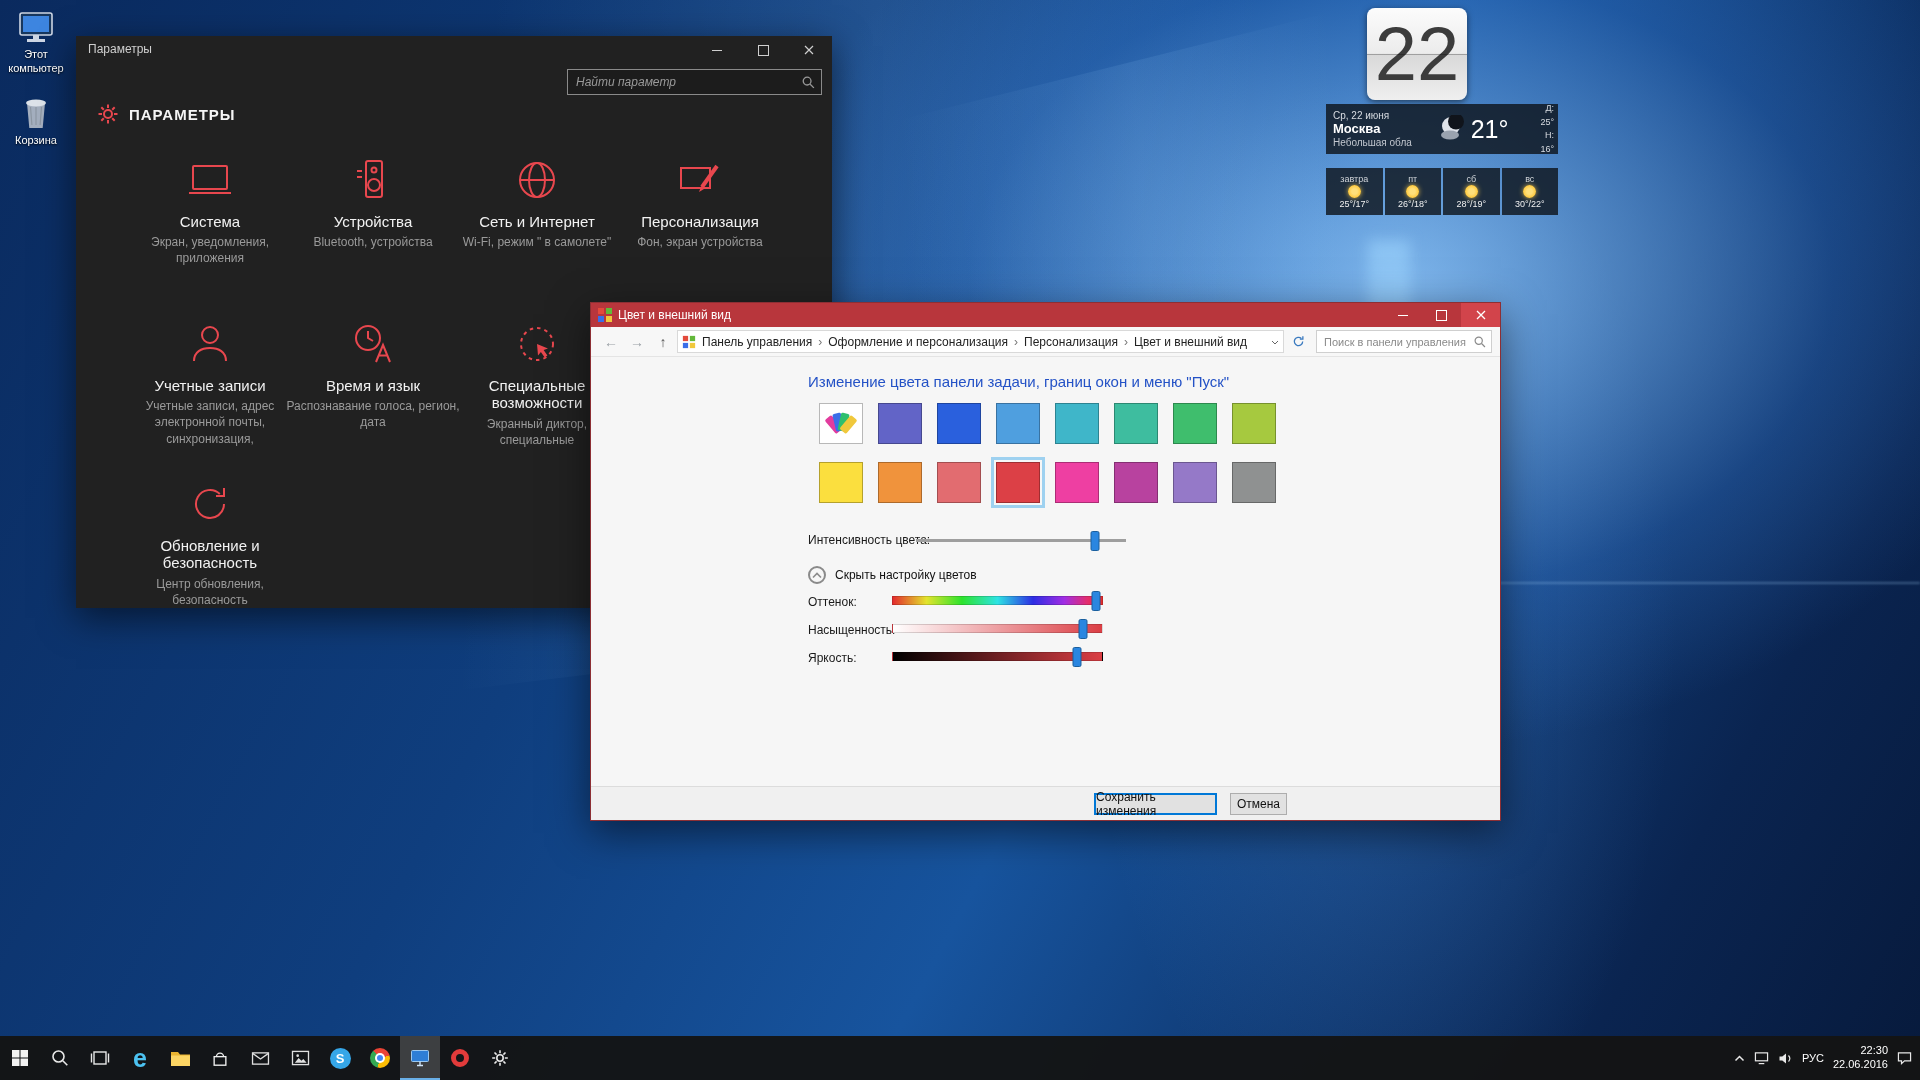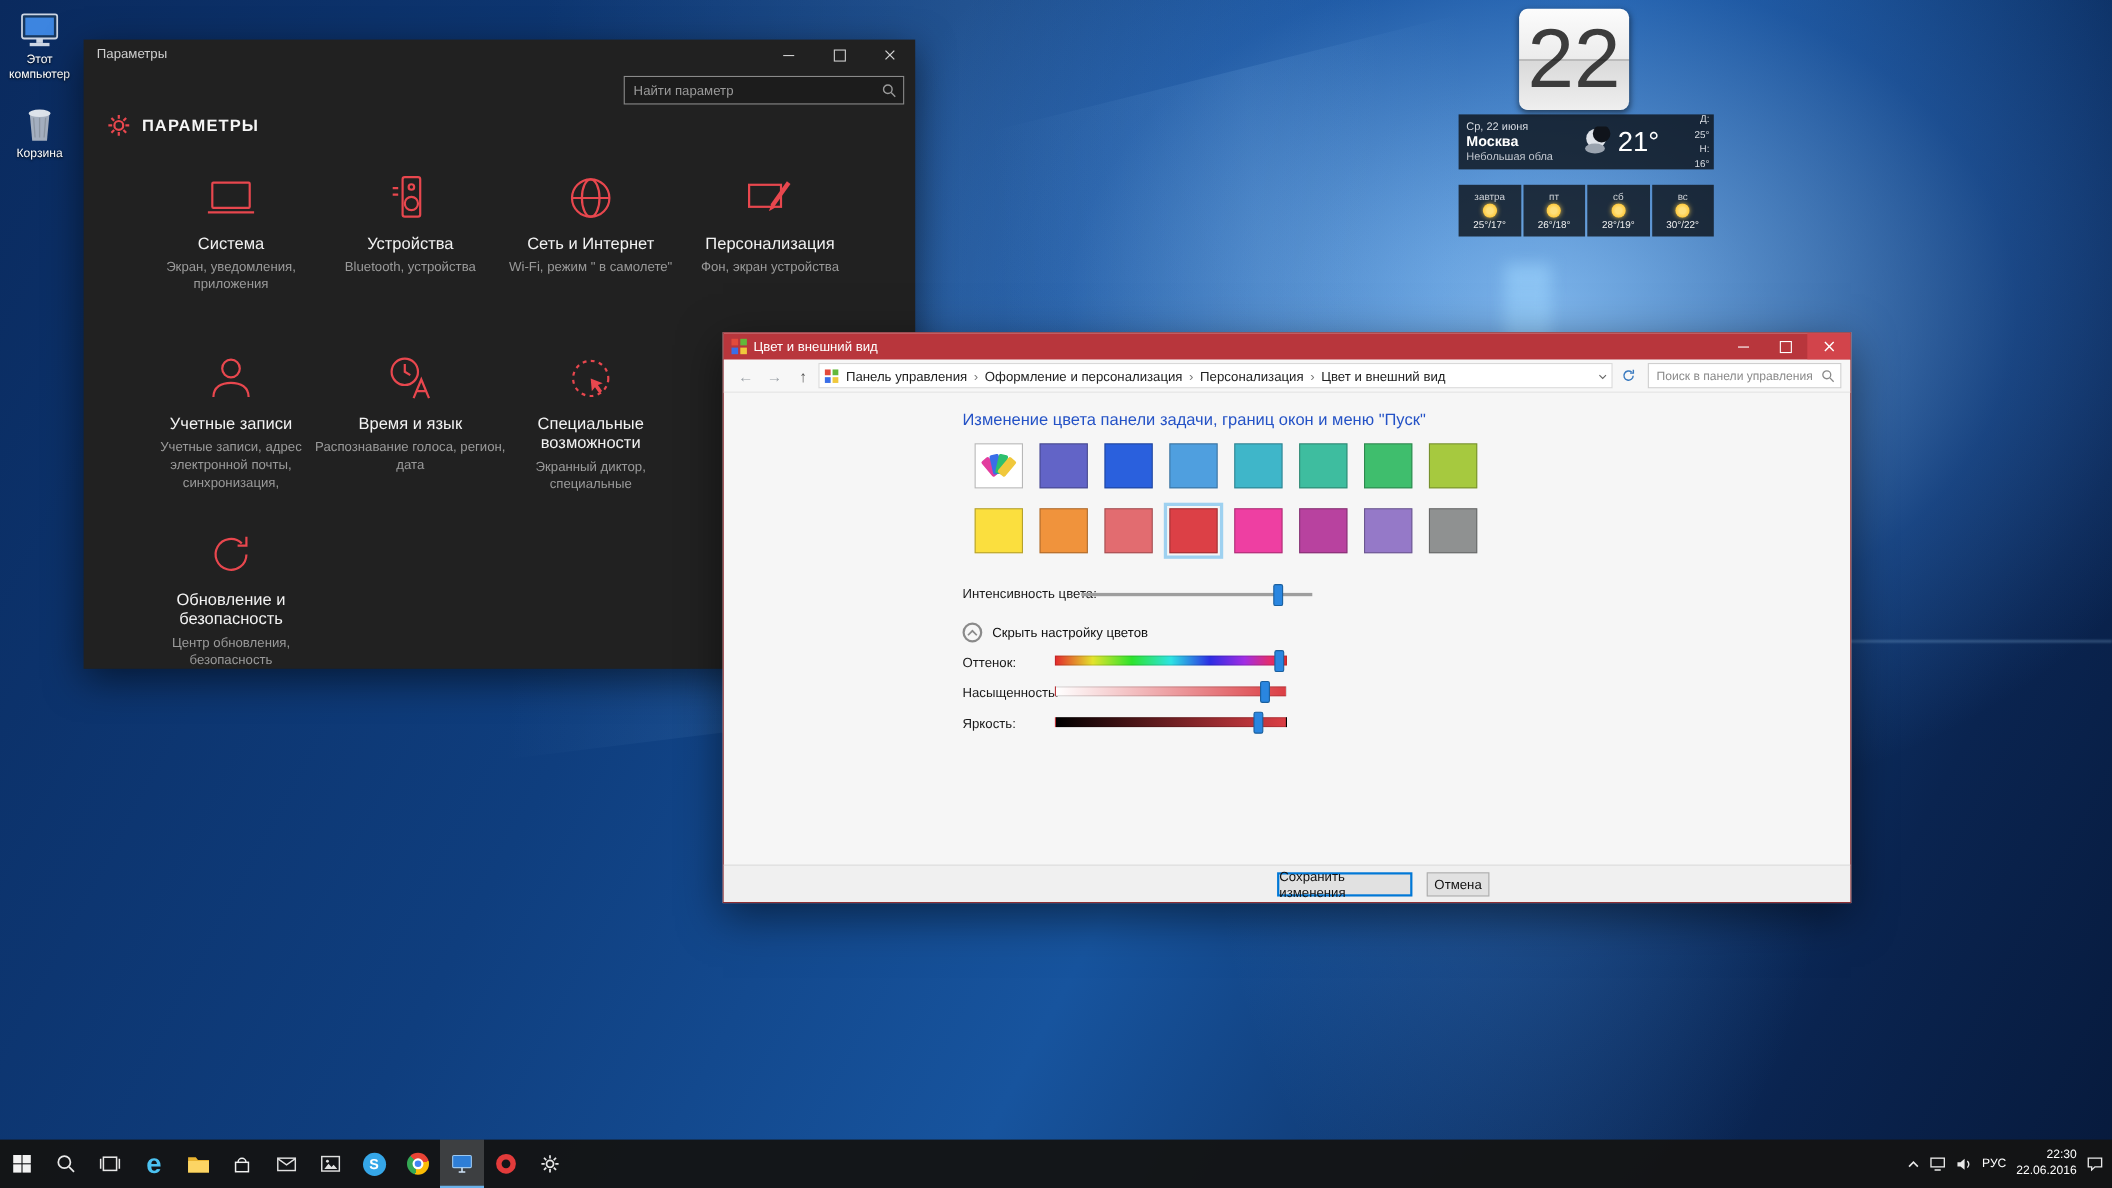--- a/index.html
+++ b/index.html
@@ -18,21 +18,21 @@
     background:linear-gradient(180deg,rgba(160,215,255,.55),rgba(80,150,230,.05));}
   .horizon{position:absolute;left:1150px;top:582px;width:770px;height:2px;background:rgba(170,215,255,.30);filter:blur(1px);}
 
   
   .dicon{position:absolute;width:72px;text-align:center;color:#fff;font-size:11px;cursor:default;}
   .dicon .lbl{margin-top:2px;line-height:1.25;text-shadow:0 1px 2px rgba(0,0,0,.9);}
   .dicon svg{display:block;margin:0 auto;}
 
   
   .gadgets{position:absolute;top:8px;right:362px;width:232px;z-index:5;}
-  .flip{position:absolute;top:0;left:16px;display:flex;gap:22px;padding-left:39px;}
+  .flip{position:absolute;top:0;left:2px;display:flex;gap:22px;padding-left:39px;}
   .flipcard{position:relative;width:100px;height:92px;border-radius:8px;
     background:linear-gradient(180deg,#fcfcfc 0%,#ececec 49%,#d9d9d9 51%,#efefef 100%);
     box-shadow:0 2px 6px rgba(0,0,0,.55);display:flex;align-items:center;justify-content:center;}
   .flipcard::after{content:"";position:absolute;left:0;right:0;top:50%;height:1px;background:rgba(0,0,0,.28);}
   .flipdigit{font-size:76px;color:#3c3c3c;line-height:1;}
   .wbox{position:absolute;top:96px;left:0;width:232px;height:50px;background:rgba(13,17,24,.80);
     color:#fff;display:flex;align-items:center;padding:0;}
   .wleft{width:104px;padding:3px 0 3px 7px;}
   .wdate{font-size:10px;color:#d8dce2;}
   .wcity{font-size:13px;font-weight:bold;line-height:1.2;}
@@ -53,29 +53,29 @@
   .set-tb-title{position:absolute;left:12px;top:6px;font-size:12px;color:#cfcfcf;}
   .caps{position:absolute;top:0;right:0;display:flex;}
   .cap{width:46px;height:28px;display:flex;align-items:center;justify-content:center;}
   .bar-min{width:10px;height:1px;background:#cfcfcf;}
   .box-max{width:9px;height:9px;border:1px solid #cfcfcf;}
   .set-head{position:absolute;left:20px;top:66px;display:flex;align-items:center;gap:9px;}
   .set-head-title{font-size:15px;font-weight:bold;letter-spacing:1px;color:#f5f5f5;}
   .set-search{position:absolute;top:33px;right:10px;width:241px;height:24px;border:1px solid #8a8a8a;
     background:#1c1c1c;display:flex;align-items:center;padding:0 6px;}
   .set-search input{flex:1;background:transparent;border:none;outline:none;color:#cfcfcf;font-size:12px;
-    font-family:inherit;}
+    font-family:inherit;font-style:italic;}
   .set-search input::placeholder{color:#9a9a9a;}
   .tile{position:absolute;width:178px;text-align:center;cursor:default;}
   .ticon{height:52px;display:flex;align-items:center;justify-content:center;}
   .ttitle{margin-top:7px;font-size:15px;color:#f2f2f2;line-height:1.15;}
   .tsub{margin-top:4px;font-size:12px;color:#9a9a9a;line-height:1.35;}
 
   
-  .win-cpl{position:absolute;left:657px;top:302px;width:1026px;height:519px;background:#f6f6f6;
+  .win-cpl{position:absolute;left:590px;top:302px;width:911px;height:519px;background:#f6f6f6;
     border:1px solid #8d2f34;box-sizing:border-box;box-shadow:0 12px 38px rgba(0,0,0,.5);z-index:20;}
   .cpl-tb{position:absolute;top:0;left:0;right:0;height:24px;background:#b8363c;display:flex;align-items:center;}
   .cpl-tb-title{font-size:12px;color:#fff;margin-left:5px;}
   .cpl-caps{margin-left:auto;display:flex;height:24px;}
   .ccap{width:39px;height:24px;display:flex;align-items:center;justify-content:center;}
   .ccap.close{background:#d2444b;}
   .cbar-min{width:10px;height:1px;background:#fff;}
   .cbox-max{width:9px;height:9px;border:1px solid #fff;}
   .cpl-nav{position:absolute;top:24px;left:0;right:0;height:30px;background:#f7f7f7;border-bottom:1px solid #e4e4e4;
     display:flex;align-items:center;padding:0 8px;box-sizing:border-box;gap:2px;}

